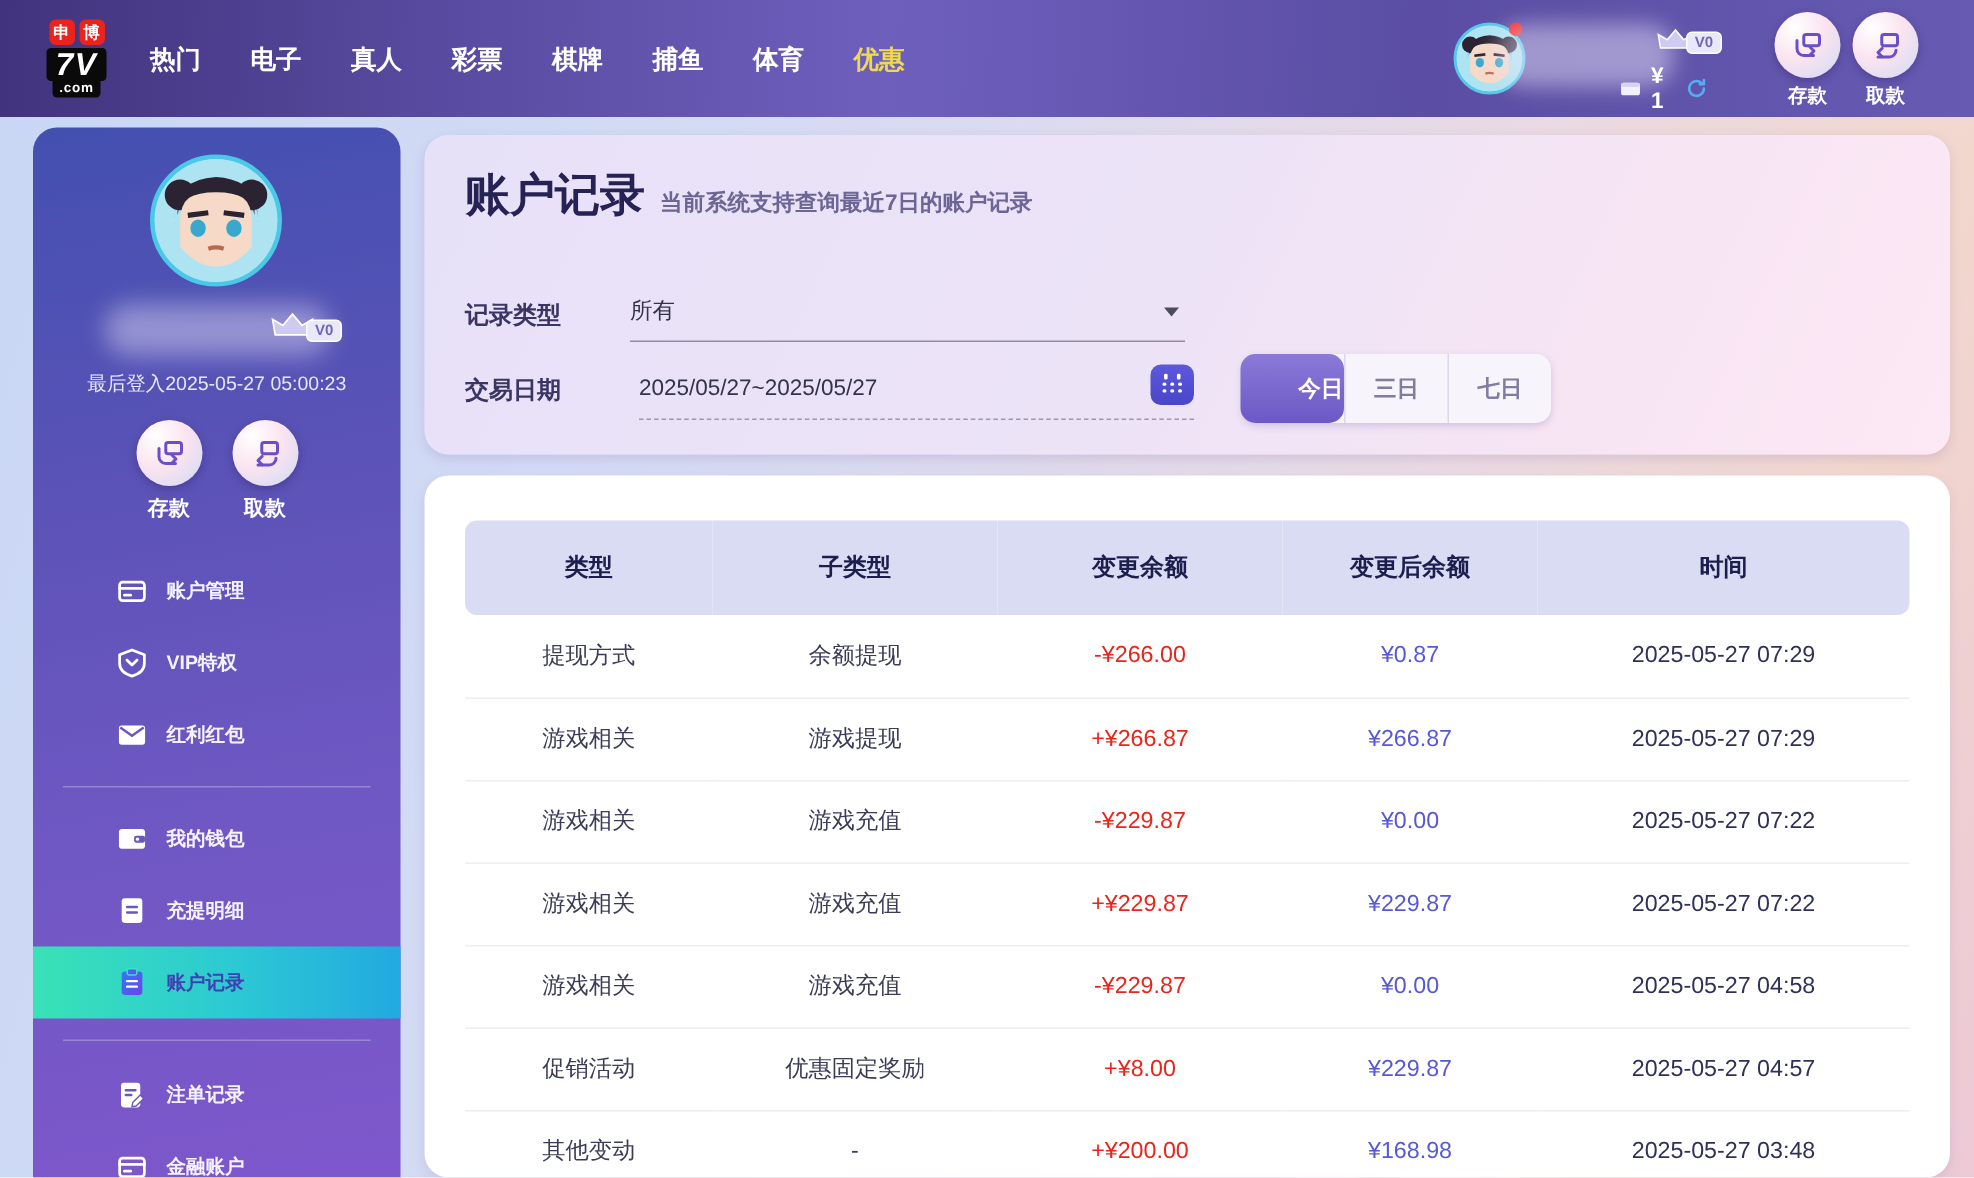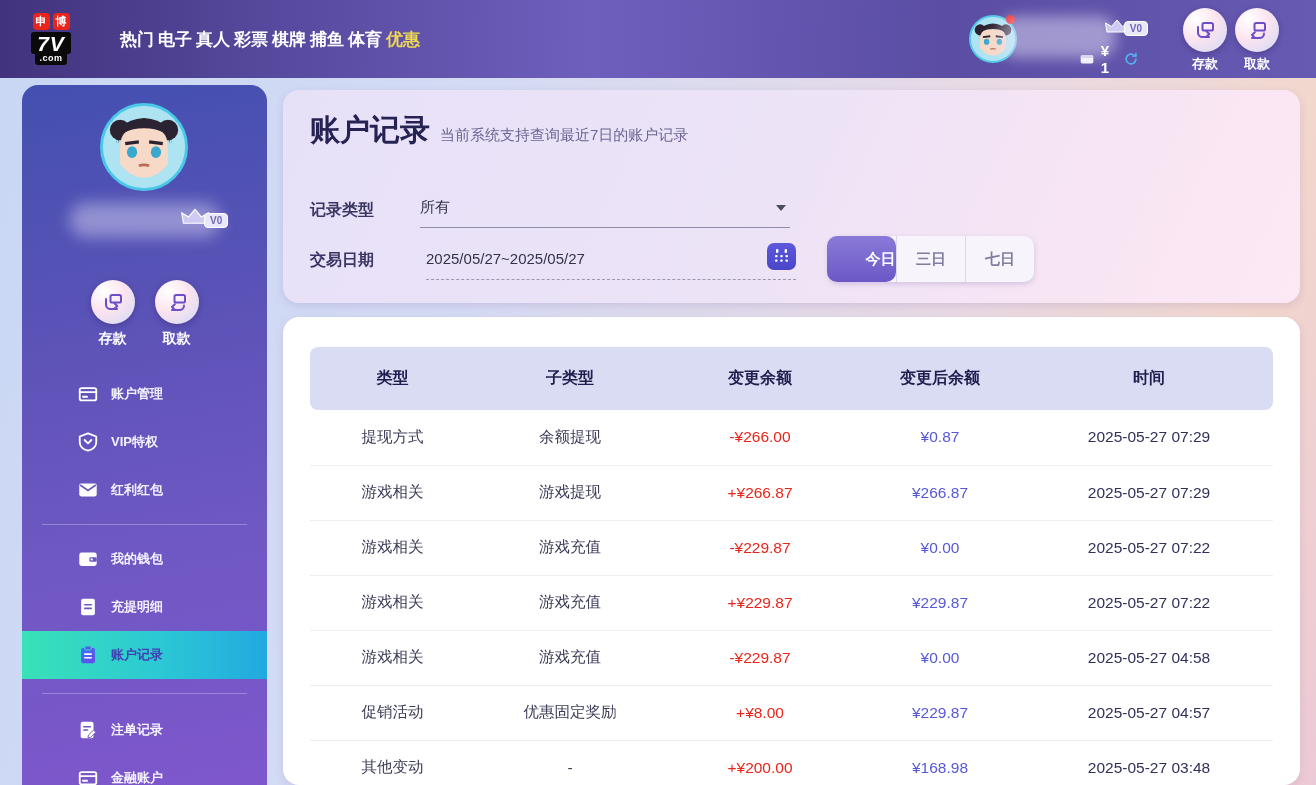--- a/index.html
+++ b/index.html
@@ -15,21 +15,21 @@
     background:linear-gradient(92deg,#41337c 0%,#584a9f 22%,#6e5fbd 45%,#5a4da3 72%,#675ab3 100%);
     display:flex; align-items:center; }
   .logo { margin-left:20px; width:62px; display:flex; flex-direction:column; align-items:center; cursor:pointer; }
   .logo-badges { display:flex; gap:3px; margin-bottom:2px; }
   .logo-badge { background:#e8241d; color:#fff; font-size:11px; font-weight:bold;
     width:17px; height:17px; border-radius:4px; display:flex; align-items:center; justify-content:center; }
   .logo-main { background:#0a0a0a; color:#fff; font-weight:bold; font-size:21px; line-height:1;
     padding:1px 6px 0; border-radius:3px; letter-spacing:1px; font-style:italic; }
   .logo-suffix { background:#0a0a0a; color:#fff; font-size:9px; font-weight:bold; line-height:1;
     padding:1px 4px 2px; border-radius:0 0 3px 3px; margin-top:-1px; letter-spacing:.5px;}
-  .nav { display:flex; margin-left:36px; }
+  .nav { display:flex; margin-left:16px; gap:29px; }
   .nav-item { color:#fff; font-size:17px; font-weight:bold; cursor:pointer; padding:8px 2px; }
   .nav-item.hl { color:#efd94f; }
 
   .top-right { position:absolute; right:0; top:0; height:78px; display:flex; align-items:center; }
   .tb-avatar-wrap { position:absolute; left:-347px; top:15px; width:48px; height:48px; }
   .avatar-circle { width:100%; height:100%; border-radius:50%; background:#a9e2f0;
     border:2px solid #55c8e8; overflow:hidden; cursor:pointer; }
   .red-dot { position:absolute; right:2px; top:0; width:9px; height:9px; border-radius:50%; background:#f22c2c; }
   .blur-blob { background:rgba(235,230,250,.48); filter:blur(7px); border-radius:18px; }
   .tb-name-blur { position:absolute; right:200px; top:16px; width:118px; height:42px; }
@@ -72,21 +72,21 @@
   .menu-divider { height:1px; background:rgba(255,255,255,.28); margin:10px 20px; }
   .menu-divider.d2 { margin:14px 20px 12px; }
 
   
   .head-panel { position:absolute; left:283px; top:90px; width:1017px; height:213px;
     border-radius:16px;
     background:linear-gradient(115deg,#e7e1f8 0%,#ece3f7 45%,#f8e5f3 80%,#fde8f5 100%);
     box-shadow:0 3px 8px rgba(120,90,160,.18); }
   .hp-titlerow { position:absolute; left:27px; top:20px; display:flex; align-items:baseline; gap:10px; }
   .hp-title { font-size:30px; font-weight:bold; color:#262254; }
-  .hp-subtitle { font-size:15px; color:#6c6694; font-weight:normal; }
+  .hp-subtitle { font-size:15px; color:#6c6694; font-weight:bold; }
   .f-label { position:absolute; left:27px; font-size:16px; font-weight:bold; color:#3a3562; }
   .f-label.r1 { top:110px; } .f-label.r2 { top:160px; }
   .f-select { position:absolute; left:137px; top:98px; width:370px; height:40px; cursor:pointer;
     border-bottom:1px solid #8f8da8; display:flex; align-items:center; justify-content:space-between; }
   .f-select .val { font-size:15px; color:#333349; }
   .caret { width:0; height:0; border-left:5px solid transparent; border-right:5px solid transparent;
     border-top:6px solid #4c4c60; margin-right:4px; }
   .f-date { position:absolute; left:143px; top:148px; width:370px; height:42px; cursor:pointer;
     border-bottom:1px dashed #9a98b2; display:flex; align-items:center; justify-content:space-between; }
   .f-date .val { font-size:15px; color:#333349; }
@@ -212,20 +212,21 @@
       </svg>
     </div>
   </div>
   <div class="sb-name-blur"></div>
   <div class="sb-vip">
     <svg width="30" height="21" viewBox="0 0 26 18">
       <path d="M3 14 1.5 5l6 3.5L13 2l5.5 6.5 6-3.5L23 14Z" fill="#cfcaf2" stroke="#ffffff" stroke-width="1"></path>
     </svg>
     <span class="vip-pill">V0</span>
   </div>
+  <div class="sb-lastlogin">最后登入2025-05-27 05:00:23</div>
 
   <div class="sb-actions">
     <div class="sb-action">
       <div class="round-btn">
         <svg width="24" height="24" viewBox="0 0 24 24" fill="none" stroke="#6b4fc8" stroke-width="2" stroke-linecap="round" stroke-linejoin="round">
           <rect x="9.5" y="5" width="10.5" height="7.5" rx="1.6"></rect>
           <path d="M5 9v5.5A4.5 4.5 0 0 0 9.5 19H16"></path>
           <path d="m13.5 13.2 2.8 2.8-2.8 2.8"></path>
         </svg>
       </div>

